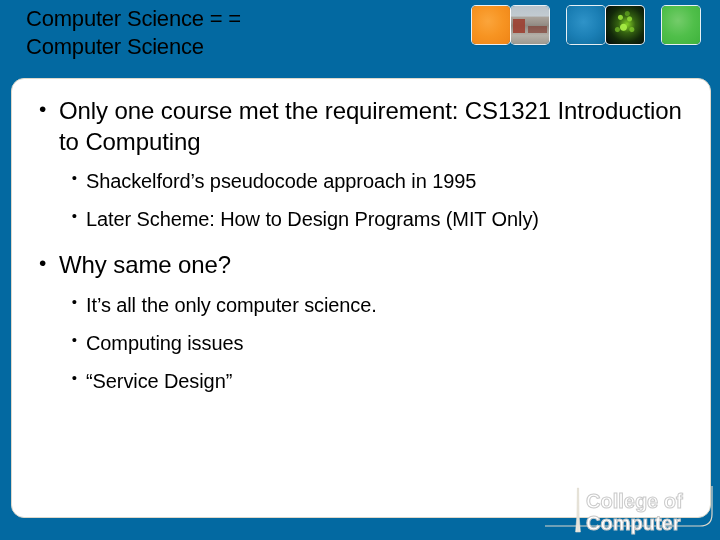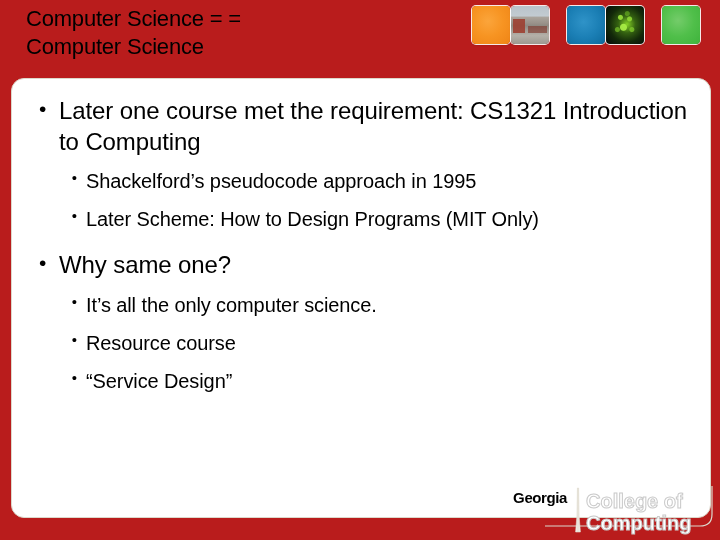--- a/index.html
+++ b/index.html
@@ -14,21 +14,21 @@
     overflow: hidden;
     position: relative;
   }
 
   
   #slide {
     position: absolute;
     left: 0; top: 0;
     width: 720px;
     height: 540px;
-    background: #b91c1c;
+    background: #0369a1;
   }
 
   
   #slide-header {
     position: absolute;
     left: 0; top: 0;
     width: 720px;
     height: 78px;
   }
   #slide-title {
@@ -268,21 +268,21 @@
 
     </div>
   </div>
 
   <div id="content-box">
 
     <div id="bullet-list">
 
       <div class="bullet-row bullet-level-1">
         <span class="bullet-marker">•</span>
-        <span class="bullet-text">Later one course met the requirement: CS1321 Introduction to Computing</span>
+        <span class="bullet-text">Only one course met the requirement: CS1321 Introduction to Computing</span>
       </div>
 
       <div class="gap-small"></div>
 
       <div class="bullet-row bullet-level-2">
         <span class="bullet-marker">•</span>
         <span class="bullet-text">Shackelford’s pseudocode approach in 1995</span>
       </div>
 
       <div class="gap-small"></div>
@@ -303,48 +303,47 @@
 
       <div class="bullet-row bullet-level-2">
         <span class="bullet-marker">•</span>
         <span class="bullet-text">It’s all the only computer science.</span>
       </div>
 
       <div class="gap-small"></div>
 
       <div class="bullet-row bullet-level-2">
         <span class="bullet-marker">•</span>
-        <span class="bullet-text">Resource course</span>
+        <span class="bullet-text">Computing issues</span>
       </div>
 
       <div class="gap-small"></div>
 
       <div class="bullet-row bullet-level-2">
         <span class="bullet-marker">•</span>
         <span class="bullet-text">“Service Design”</span>
       </div>
 
     </div>
   </div>
 
   <div id="logo-block">
 
     <svg id="logo-swoosh" viewBox="0 0 265 54">
       <path d="M 90 40 L 245 40 Q 257 40 257 28 L 257 -22" fill="none" stroke="#dcd8cc" stroke-width="1.2"></path>
     </svg>
 
     <div id="logo-gt">
-      <span class="gt-line">Georgia</span>
     </div>
 
     <svg id="logo-divider" viewBox="0 0 10 48">
       <path d="M 4.4 2 L 5.6 2 L 6.1 30 L 7.4 46 L 2.6 46 L 3.9 30 Z" fill="#efece4" stroke="#e2ded2" stroke-width="0.6"></path>
       <path d="M 5 2 L 5 46" stroke="#d9d5c8" stroke-width="0.6" fill="none"></path>
     </svg>
 
     <div id="logo-coc">
       <span class="coc-line">College of</span>
-      <span class="coc-line">Computing</span>
+      <span class="coc-line">Computer</span>
     </div>
 
   </div>
 
 </div>
 
 </body></html>

